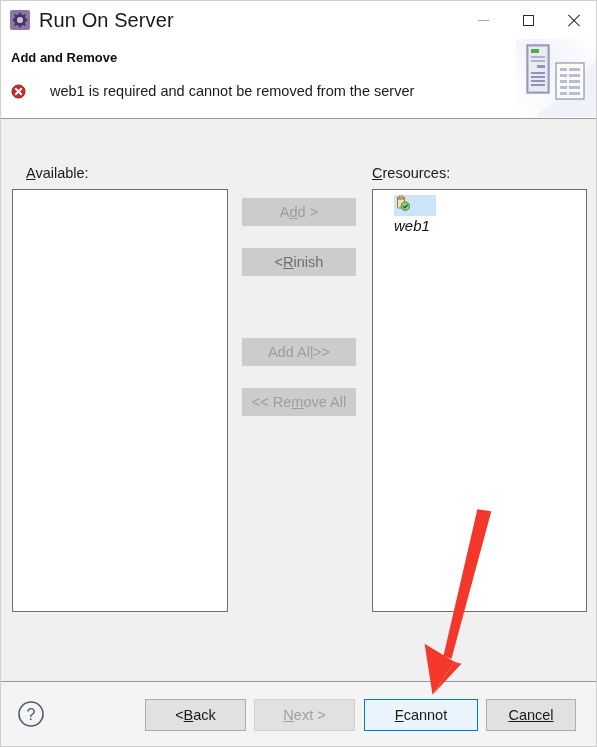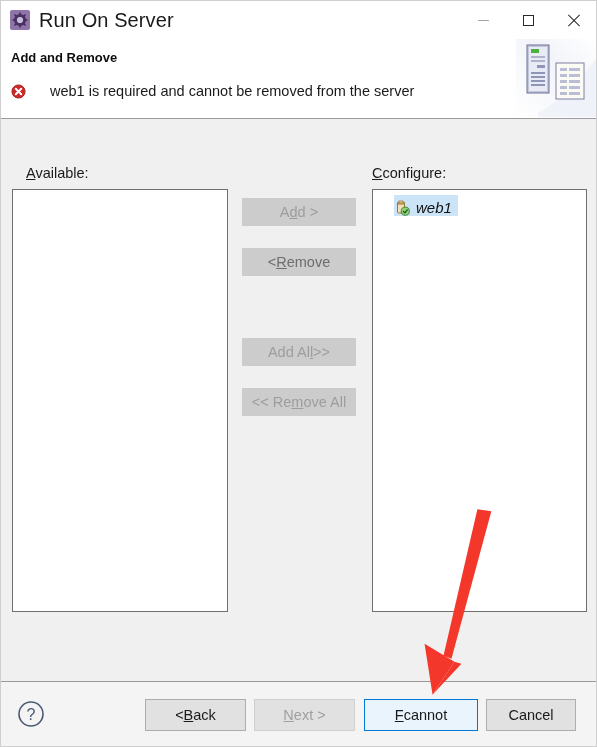--- a/index.html
+++ b/index.html
@@ -156,28 +156,29 @@
     background: #ffffff;
     border: 1px solid #6f6f6f;
     box-sizing: border-box;
     overflow: hidden;
   }
   #list-available  { left: 11px;  width: 216px; }
   #list-configured { left: 371px; width: 215px; }
 
   .list-item {
     display: flex;
-    align-items: flex-end;
+    align-items: flex-start;
     gap: 6px;
     height: 21px;
     margin-top: 5px;
     margin-left: 21px;
     padding-right: 6px;
     width: fit-content;
     background: #cce4f7;
+    flex-direction: column;
   }
   .list-item-icon {
     width: 16px; height: 16px;
     flex: 0 0 auto;
   }
   .list-item-label {
     font-style: italic;
     font-size: 15px;
     color: #111111;
   }
@@ -233,21 +234,21 @@
     font-size: 14.5px;
     color: #1a1a1a;
     display: flex;
     align-items: center;
     justify-content: center;
     padding: 0;
   }
   #btn-back   { left: 0px;   width: 101px; }
   #btn-next   { left: 109px; width: 101px; color: #a0a0a0; background: #e1e1e1; border-color: #d0d0d0; }
   #btn-finish { left: 219px; width: 114px; background: #eaf4fd; border: 1px solid #0078d7; }
-  #btn-cancel { left: 341px; width: 90px; }
+  #btn-cancel { left: 341px; width: 90px; text-decoration: underline; }
 
   
   #arrow-overlay {
     position: absolute;
     inset: 0;
     pointer-events: none;
   }
 </style>
 </head>
 <body>
@@ -338,21 +339,21 @@
             <rect x="53" y="53" width="11" height="3"></rect>
         </g>
       </svg>
     </div>
   </div>
 
   <div id="body">
 
     <div class="col-label" id="label-available"><span class="mn">A</span><span>vailable:</span></div>
 
-    <div class="col-label" id="label-configured"><span class="mn">C</span><span>configure:</span></div>
+    <div class="col-label" id="label-configured"><span class="mn">C</span><span>resources:</span></div>
 
     <div class="listbox" id="list-available"></div>
 
     <div class="listbox" id="list-configured">
       <div class="list-item">
         <svg class="list-item-icon" viewBox="0 0 16 16">
           <path d="M3.5 2.5 h7 v9.5 a1 1 0 0 1 -1 1 h-5 a1 1 0 0 1 -1 -1 Z" fill="#f3e0b7" stroke="#9c7a3a" stroke-width="1"></path>
           <path d="M3.5 2.5 h7 v1.6 h-7 Z" fill="#d9bd82" stroke="#9c7a3a" stroke-width="0.9"></path>
           <rect x="5" y="1" width="4" height="2" fill="#e8d3a6" stroke="#9c7a3a" stroke-width="0.8"></rect>
           <circle cx="11.3" cy="11.2" r="4.1" fill="#8fd17a" stroke="#3f7a33" stroke-width="0.9"></circle>
@@ -364,21 +365,21 @@
 
     <button class="xbtn" id="btn-add">
         <span>A</span>
         <span class="mn">d</span>
         <span>d &gt;</span>
       </button>
 
     <button class="xbtn" id="btn-remove">
         <span>&lt; </span>
         <span class="mn">R</span>
-        <span>emove</span>
+        <span>inish</span>
       </button>
 
     <button class="xbtn" id="btn-add-all">
         <span>Add Al</span>
         <span class="mn">l</span>
         <span> &gt;&gt;</span>
       </button>
 
     <button class="xbtn" id="btn-remove-all">
         <span>&lt;&lt; Re</span>

